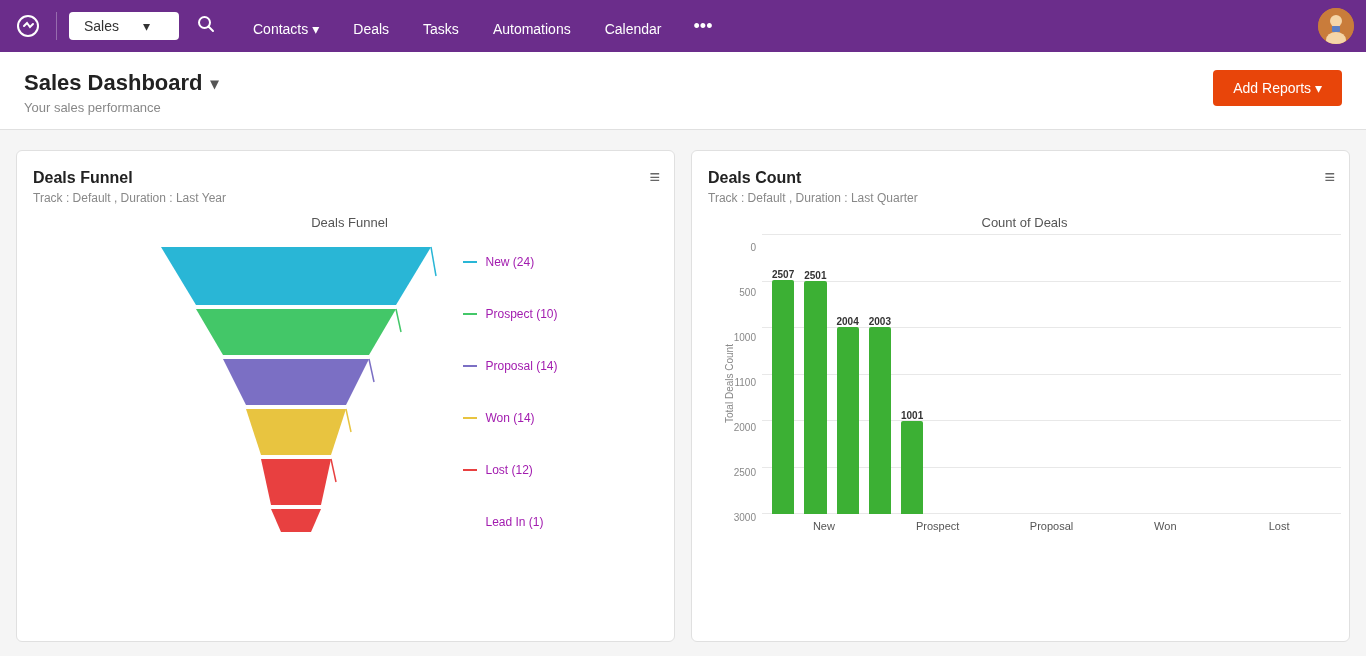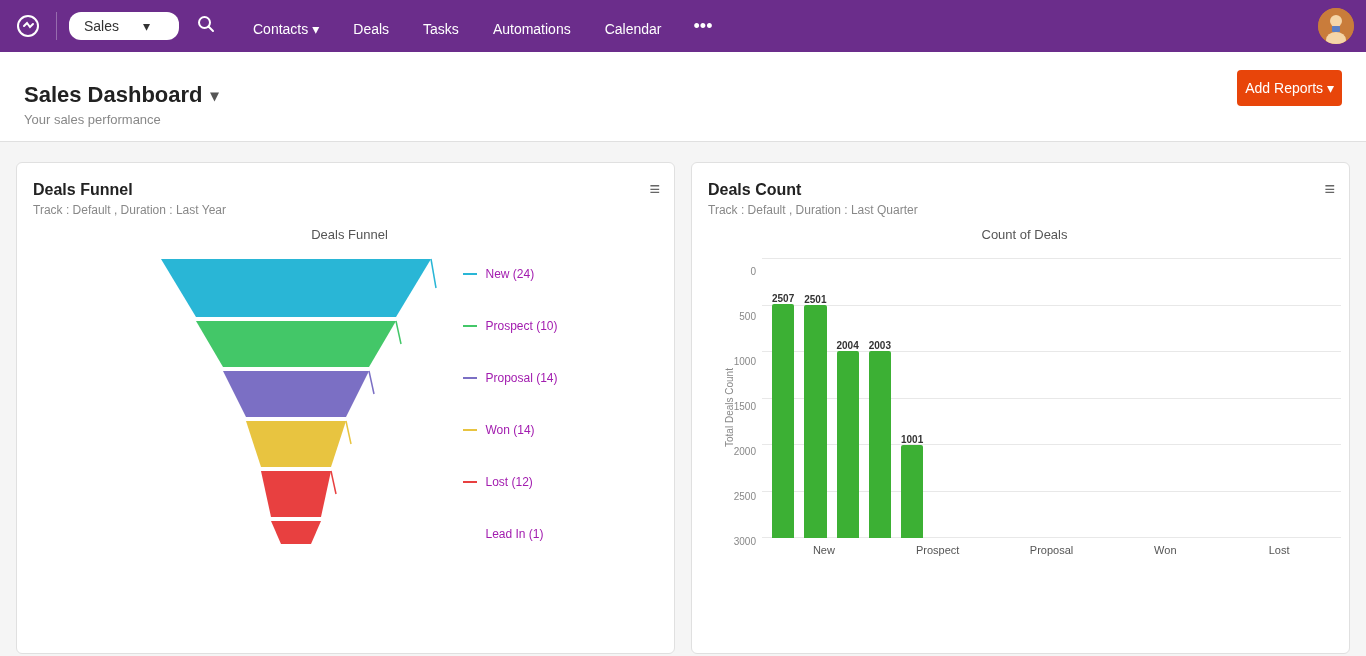--- a/index.html
+++ b/index.html
@@ -18,21 +18,21 @@
       width: 32px; height: 32px;
       display: flex; align-items: center; justify-content: center;
       color: white; font-size: 18px;
     }
     .topnav-divider {
       width: 1px; height: 28px; background: rgba(255,255,255,0.3); margin: 0 4px;
     }
     .topnav-dropdown {
       background: white;
       border: none;
-      border-radius: 12px;
+      border-radius: 4px;
       padding: 6px 14px;
       font-size: 14px;
       cursor: pointer;
       display: flex; align-items: center; gap: 8px;
       color: #333;
       min-width: 110px;
     }
     .topnav-dropdown span { flex: 1; }
     .topnav-search {
       background: none; border: none; color: white;
@@ -60,29 +60,29 @@
       background: white;
       padding: 18px 24px 14px 24px;
       display: flex;
       align-items: flex-start;
       justify-content: space-between;
       border-bottom: 1px solid #e0e0e0;
     }
     .page-title-area {}
     .page-title {
       font-size: 22px; font-weight: bold; color: #222;
-      display: flex; align-items: center; gap: 8px; margin-top: 12px;
+      display: flex; align-items: center; gap: 8px;
     }
     .page-subtitle { font-size: 13px; color: #888; margin-top: 4px; }
     .add-reports-btn {
       background: #e8450a;
       color: white;
       border: none;
       border-radius: 4px;
-      padding: 10px 8px;
+      padding: 10px 20px;
       font-size: 14px;
       cursor: pointer;
       display: flex; align-items: center; gap: 6px;
       white-space: nowrap;
     }
 
     
     .main-content {
       padding: 20px 16px;
       display: flex;
@@ -139,21 +139,21 @@
       gap: 0px;
     }
     .funnel-label {
       font-size: 12px; color: #a21caf;
       display: flex; align-items: center; gap: 6px;
       height: 52px;
     }
     .bar-chart-title {
       text-align: center;
       font-size: 13px; color: #555;
-      margin-bottom: 16px;
+      margin-bottom: 4px;
     }
     .bar-y-axis {
       display: flex;
       flex-direction: column-reverse;
       justify-content: space-between;
       height: 280px;
       padding-bottom: 0px;
       margin-right: 6px;
       text-align: right;
     }
@@ -352,21 +352,21 @@
     <div class="bar-chart-title">Count of Deals</div>
 
     <div style="display:flex; position:relative;">
 
       <div style="width:54px; position:relative; display:flex; align-items:center; justify-content:flex-end;">
         <span style="font-size:10px;color:#888;transform:rotate(-90deg);white-space:nowrap;transform-origin:center;position:absolute;left:-18px;">Total Deals Count</span>
         <div class="bar-y-axis">
           <div class="bar-y-label">3000</div>
           <div class="bar-y-label">2500</div>
           <div class="bar-y-label">2000</div>
-          <div class="bar-y-label">1500</div>
+          <div class="bar-y-label">1100</div>
           <div class="bar-y-label">1000</div>
           <div class="bar-y-label">500</div>
           <div class="bar-y-label">0</div>
         </div>
       </div>
       <div style="flex:1; display:flex; flex-direction:column;">
         <div class="bars-grid">
           <div class="grid-lines">
             <div class="grid-line"></div>
             <div class="grid-line"></div>

